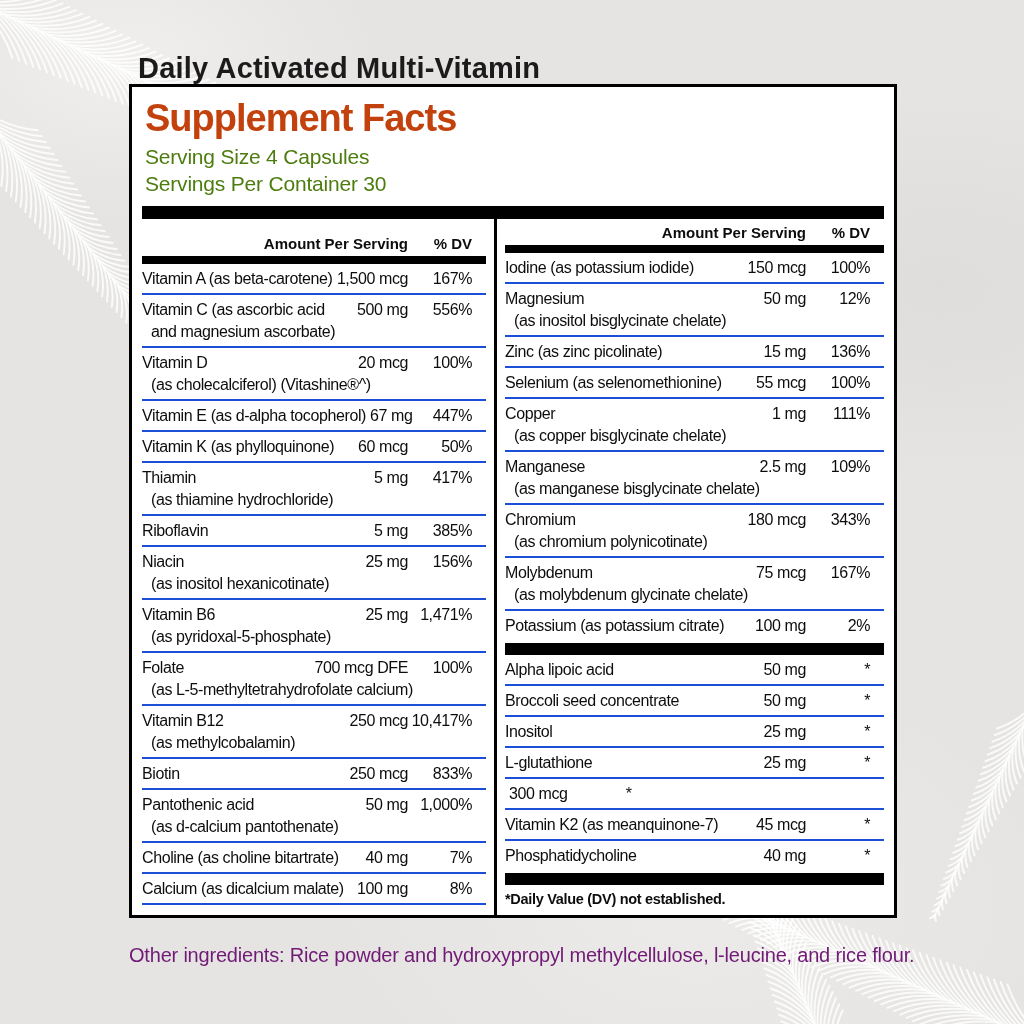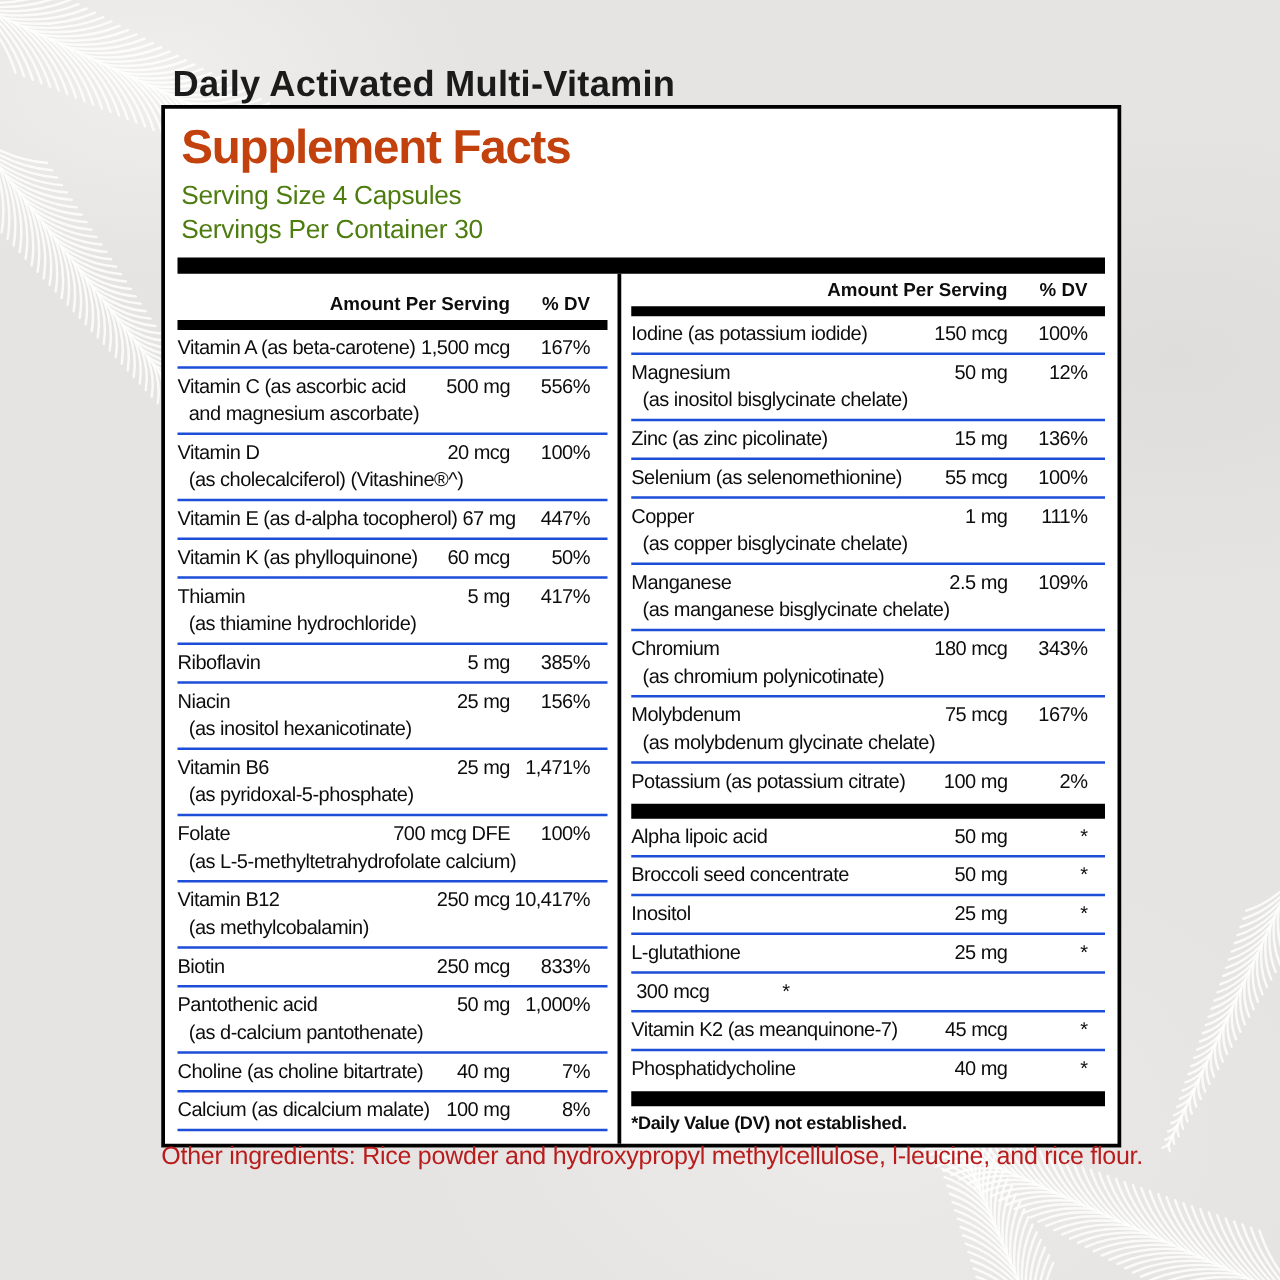--- a/index.html
+++ b/index.html
@@ -37,22 +37,22 @@
   .row{border-bottom:2px solid #1d4ed8;padding:4px 0 3px 0;font-size:16px;letter-spacing:-.4px;}
   .row.noline{border-bottom:none;}
   .line1{display:flex;align-items:baseline;line-height:22px;}
   .r-name{flex:1;white-space:nowrap;}
   .r-amt{text-align:right;white-space:nowrap;padding-left:4px;}
   .r-dv{width:64px;padding-right:14px;text-align:right;white-space:nowrap;}
   .subline{line-height:22px;padding-left:9px;white-space:nowrap;}
   .thickbar{height:12px;background:#000;margin:3px 0 0 0;}
   .note{font-size:14.5px;font-weight:700;letter-spacing:-.3px;padding:6px 0 8px 0;}
   .footer{
-    position:absolute;left:129px;top:914px;margin:0;width:820px;
-    font-size:20px;letter-spacing:-.2px;color:#b91c1c;
+    position:absolute;left:129px;top:944px;margin:0;width:820px;
+    font-size:20px;letter-spacing:-.2px;color:#701a75;
   }
 </style>
 </head>
 <body>
 
 <svg id="decor" viewBox="0 0 1024 1024" aria-hidden="true">
     <g>
       <path d="M-40 -6 L703.2 340.5" stroke-width="3"></path>
       <path d="M-25.5 0.8 Q2.5 26.2 12.4 58.1"></path>
       <path d="M-25.5 0.8 Q12.0 5.9 42.8 -7.0"></path>

